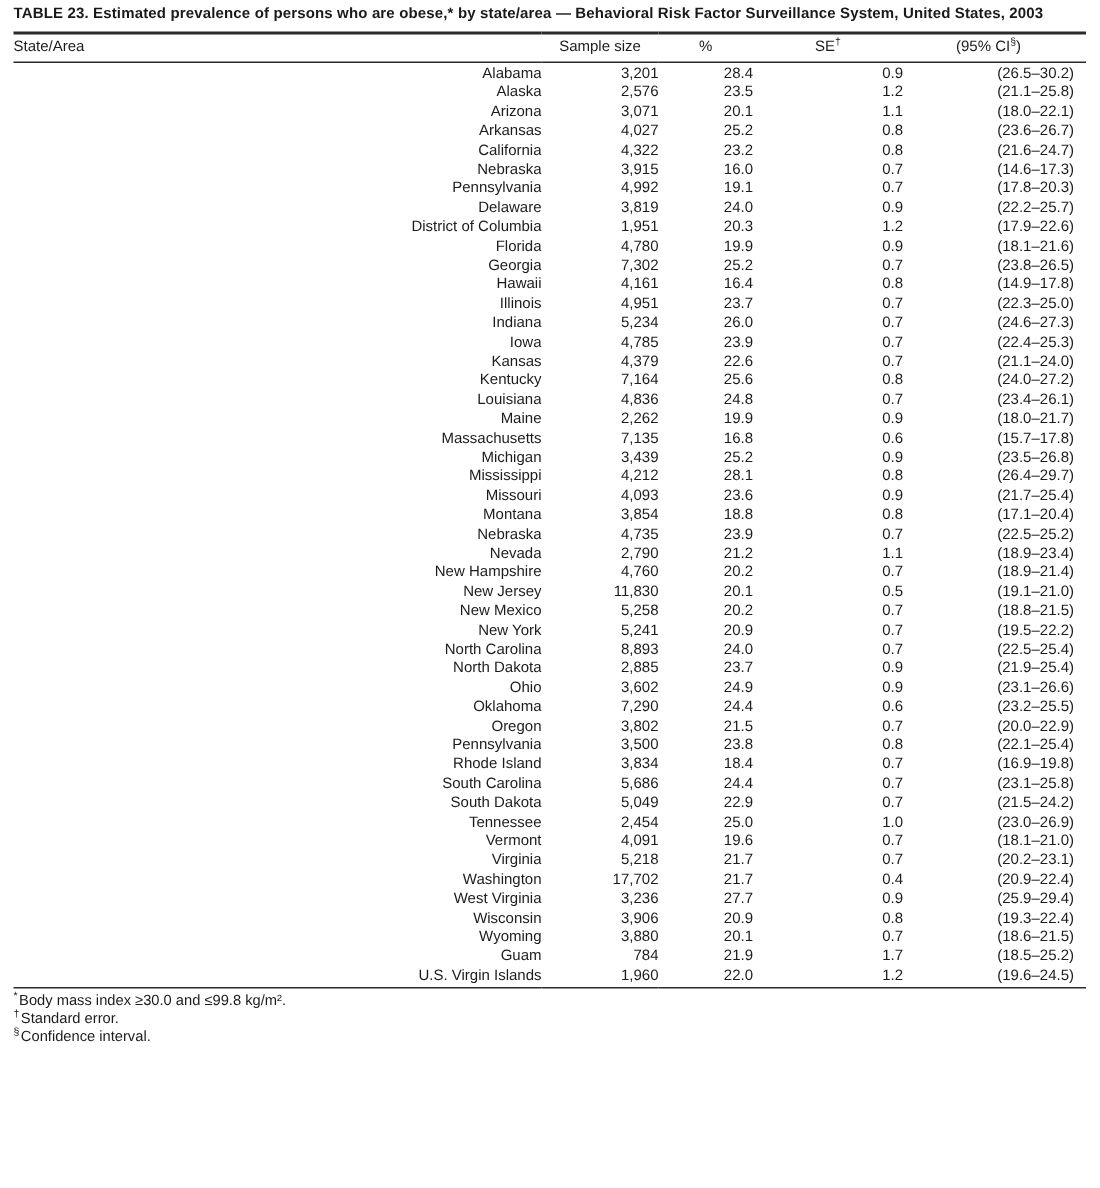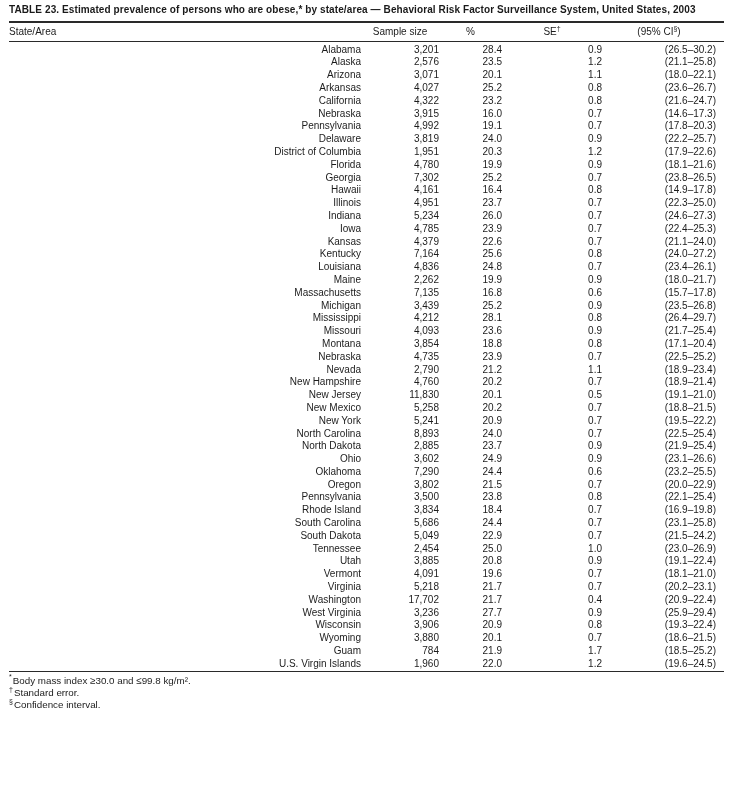--- a/index.html
+++ b/index.html
@@ -369,27 +369,20 @@
           <td class="cell-num col-ci-pad">(21.5–24.2)</td>
         </tr>
         <tr>
           <td class="cell-left">Tennessee</td>
           <td class="cell-num">2,454</td>
           <td class="cell-num">25.0</td>
           <td class="cell-num">1.0</td>
           <td class="cell-num col-ci-pad">(23.0–26.9)</td>
         </tr>
         <tr>
-          <td class="cell-left">Utah</td>
-          <td class="cell-num">3,885</td>
-          <td class="cell-num">20.8</td>
-          <td class="cell-num">0.9</td>
-          <td class="cell-num col-ci-pad">(19.1–22.4)</td>
-        </tr>
-        <tr>
           <td class="cell-left">Vermont</td>
           <td class="cell-num">4,091</td>
           <td class="cell-num">19.6</td>
           <td class="cell-num">0.7</td>
           <td class="cell-num col-ci-pad">(18.1–21.0)</td>
         </tr>
         <tr>
           <td class="cell-left">Virginia</td>
           <td class="cell-num">5,218</td>
           <td class="cell-num">21.7</td>

